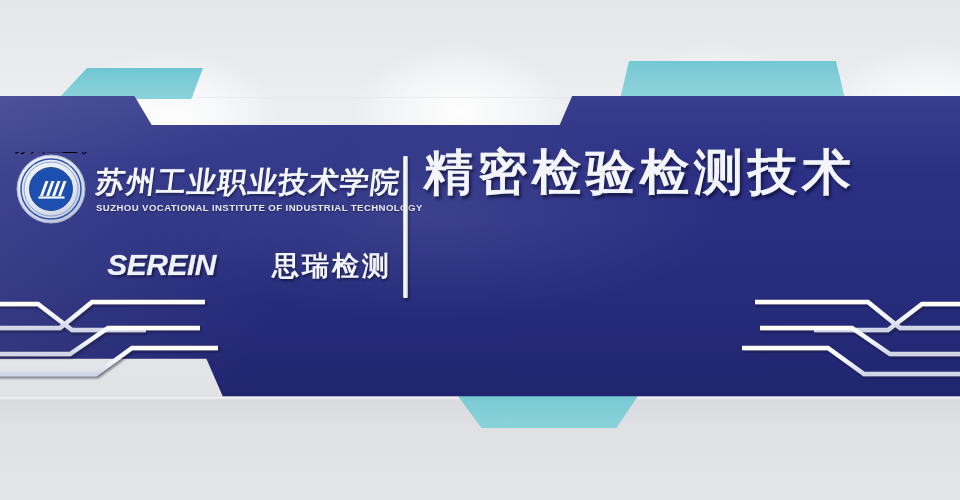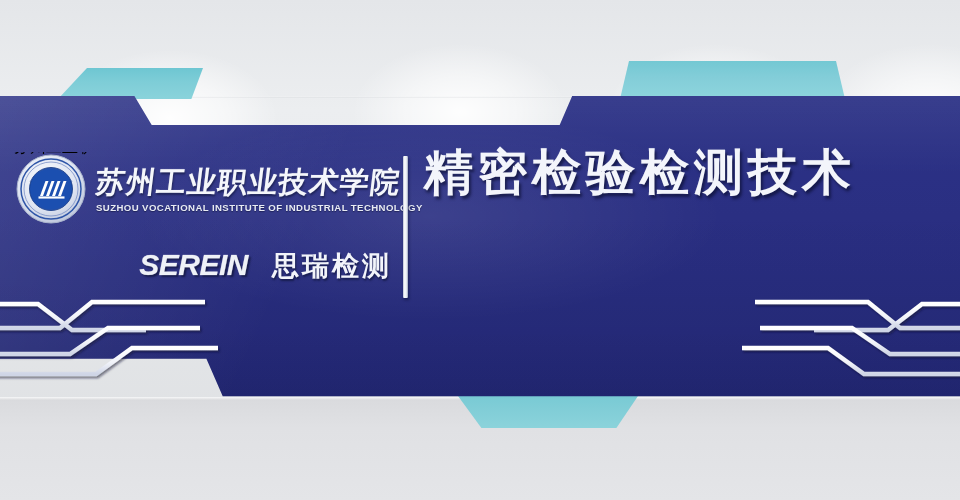--- a/index.html
+++ b/index.html
@@ -128,20 +128,21 @@
     letter-spacing:-.5px;
     color:#eef1f7;
     font-family:"Liberation Sans","DejaVu Sans",sans-serif;
     text-shadow:2px 2px 2px rgba(8,12,40,.6), 0 0 1px rgba(255,255,255,.4);
     -webkit-text-stroke:.4px rgba(255,255,255,.35);
   }
   .serein-cn{
     font-family:"Liberation Serif","DejaVu Serif",serif;
     font-size:27px;font-weight:700;letter-spacing:3px;color:#f2f4fa;
     text-shadow:1px 2px 2px rgba(8,12,40,.55);
+    margin-left:32px;
   }
 
   .divider{
     position:absolute;left:403px;top:60px;width:5px;height:142px;
     background:linear-gradient(90deg,#b9bfd2 0%,#ffffff 35%,#e3e7f0 70%,#9aa2bb 100%);
     border-radius:1px;
     box-shadow:1px 2px 3px rgba(8,12,40,.45);
   }
 
   .title{

